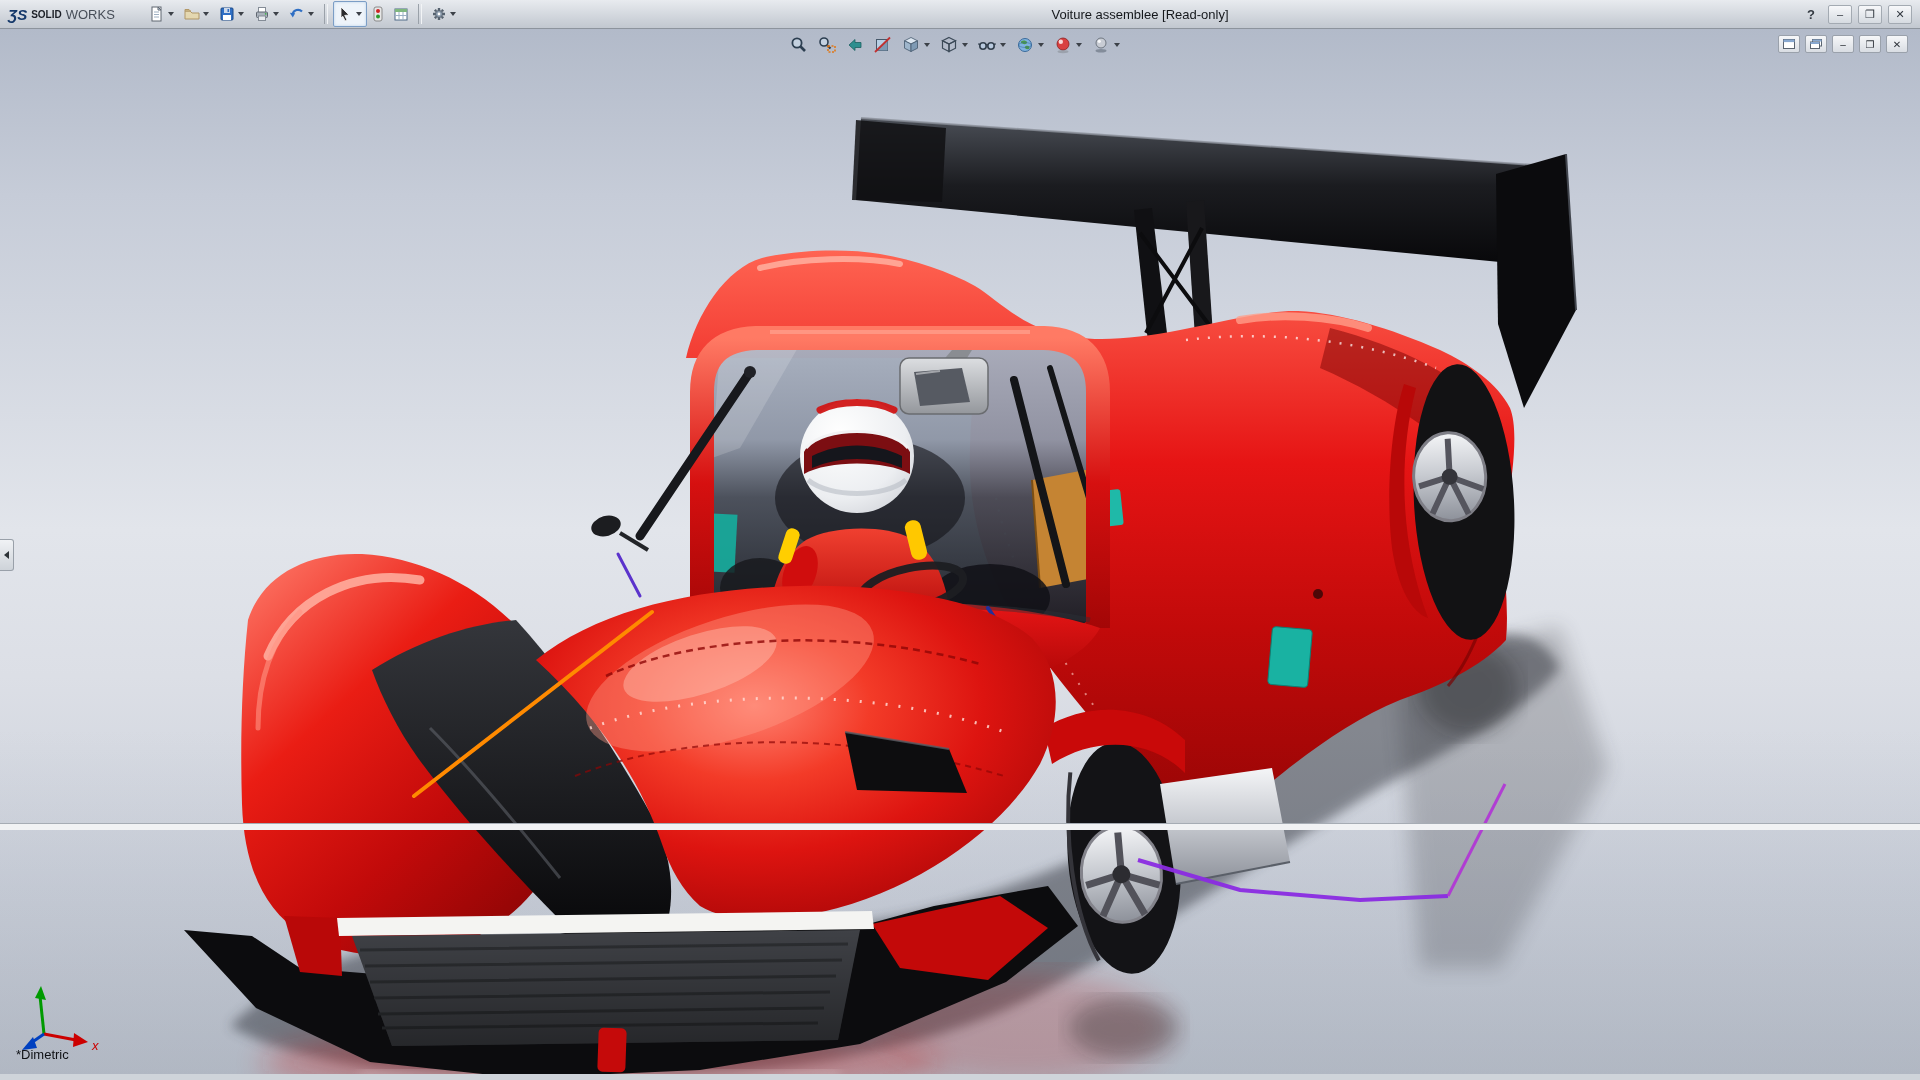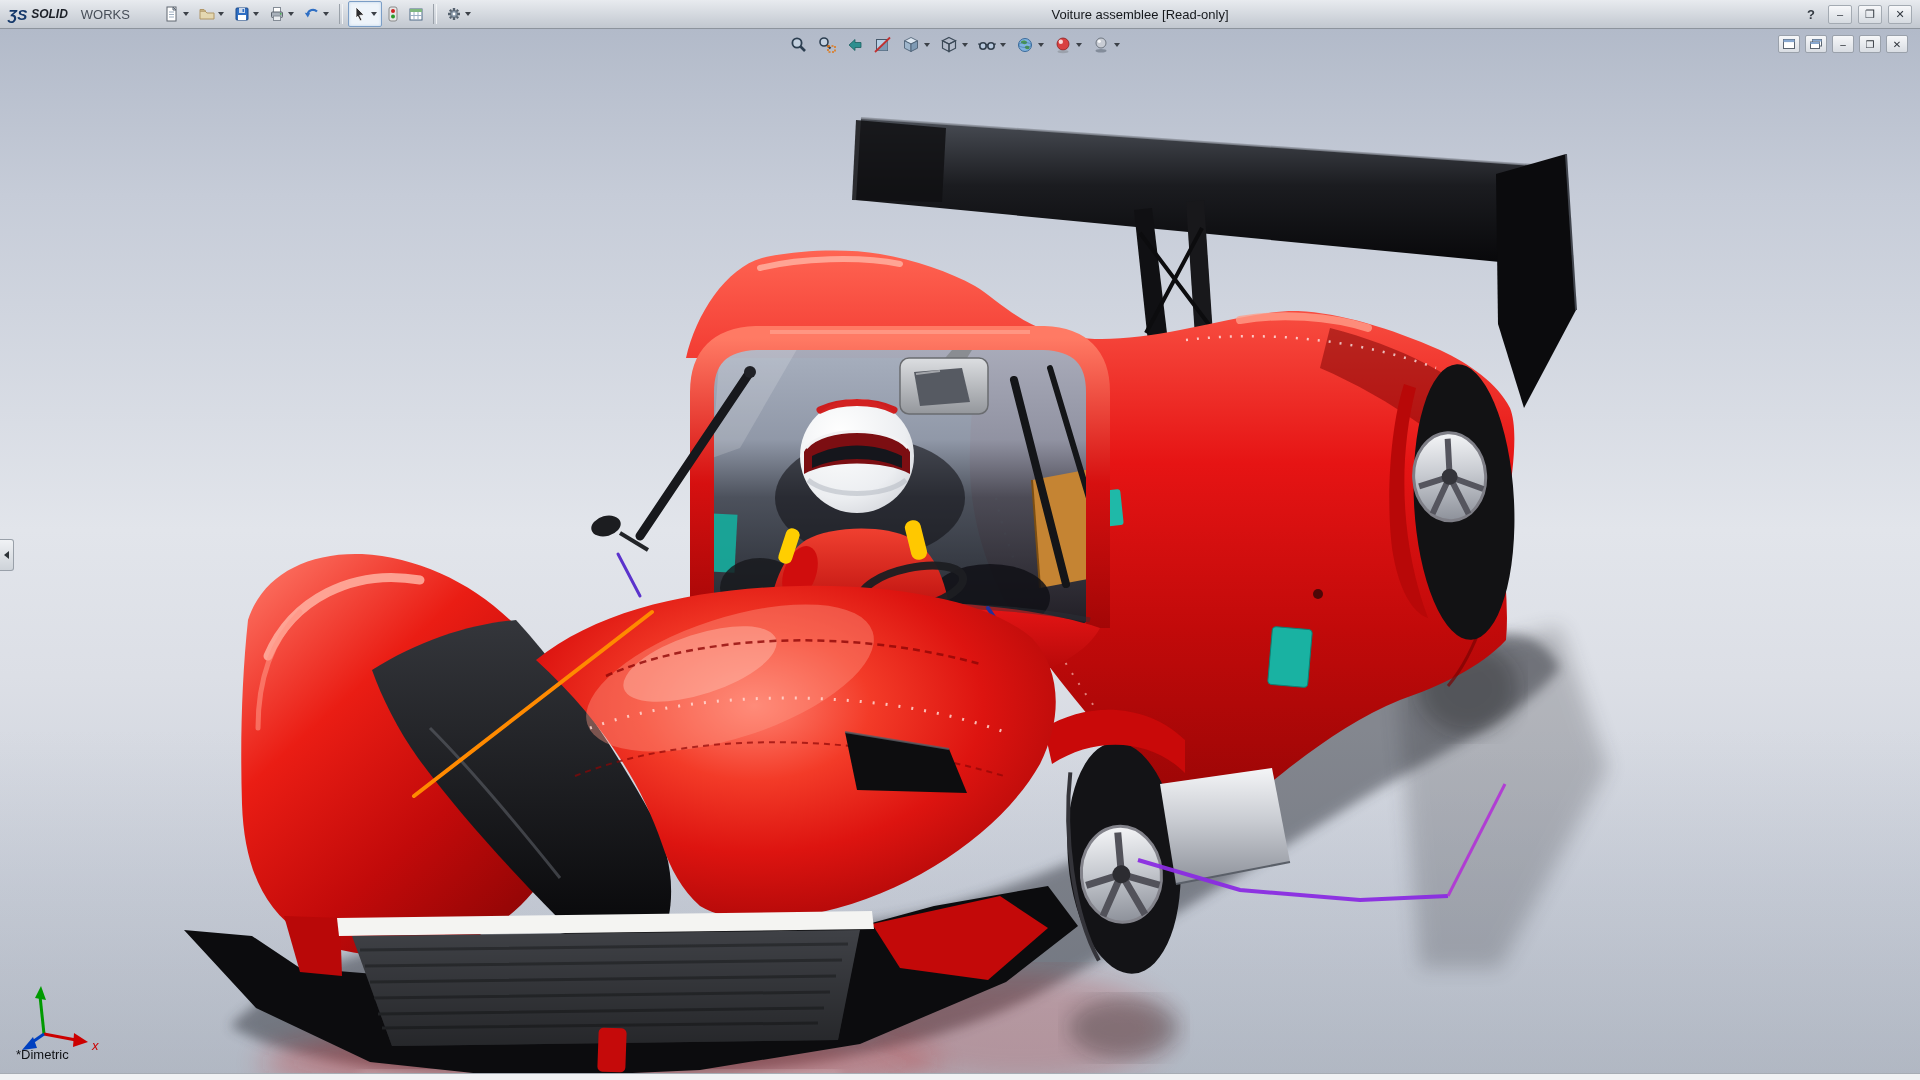--- a/index.html
+++ b/index.html
@@ -1,27 +1,27 @@
 <!DOCTYPE html>
 <html><head>
 <meta charset="utf-8">
 <style>
   html,body{margin:0;padding:0;}
   body{width:1920px;height:1080px;overflow:hidden;font-family:"Liberation Sans",sans-serif;background:#cfd4da;}
-  .app{position:relative;width:1920px;height:1080px;}
+  .app{position:relative;width:1920px;height:830px;}
 
   
   .titlebar{position:absolute;top:0;left:0;right:0;height:28px;
     background:linear-gradient(#e8ebef,#cdd2d9 70%,#c2c8d0);
     border-bottom:1px solid #8d949d;display:flex;align-items:center;z-index:50;}
   .logo{display:flex;align-items:center;margin-left:8px;gap:4px;white-space:nowrap;}
   .logo .mark{font-weight:bold;font-style:italic;font-size:15px;color:#14386a;}
-  .logo .b1{font-weight:bold;font-size:12px;color:#1c2averify;font-style:italic;}
+  .logo .b1{font-weight:bold;font-size:10px;color:#1c2averify;}
   .logo .b1{color:#1b1f26;}
-  .logo .b2{font-size:13px;color:#4a5閉460;margin-left:9px;}
+  .logo .b2{font-size:13px;color:#4a5閉460;}
   .logo .b2{color:#474e58;}
   .toolbar{display:flex;align-items:center;margin-left:30px;gap:1px;height:28px;}
   .tb-btn{display:flex;align-items:center;height:24px;padding:0 2px;border:1px solid transparent;border-radius:2px;}
   .tb-btn svg{display:block;}
   .tb-btn.active{background:#eef4fa;border:1px solid #7c9ec6;box-shadow:inset 0 0 3px #bcd2e8;}
   .dd{width:9px;height:10px;display:flex;align-items:center;justify-content:center;margin-left:1px;}
   .dd::after{content:"";display:block;border-left:3px solid transparent;border-right:3px solid transparent;border-top:4px solid #3c4148;}
   .tb-sep{width:2px;height:20px;margin:0 4px;border-left:1px solid #9aa1a9;border-right:1px solid #f2f4f6;}
   .win-title{position:absolute;left:1140px;top:14px;transform:translate(-50%,-50%);font-size:13px;color:#15181c;white-space:nowrap;}
   .win-controls{position:absolute;right:8px;top:0;height:28px;display:flex;align-items:center;gap:6px;}

